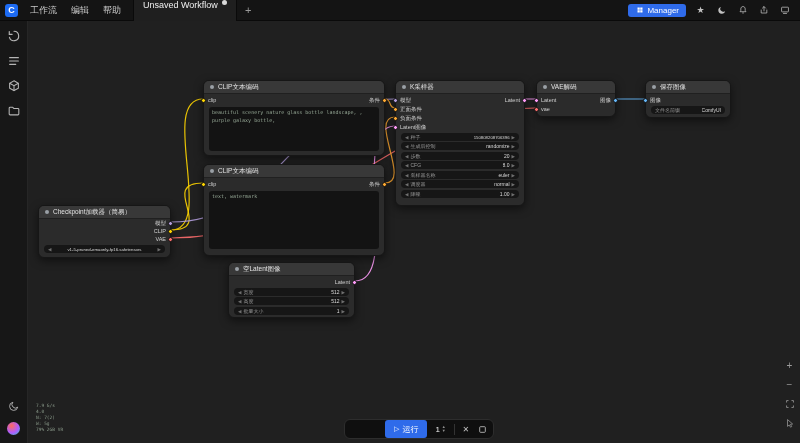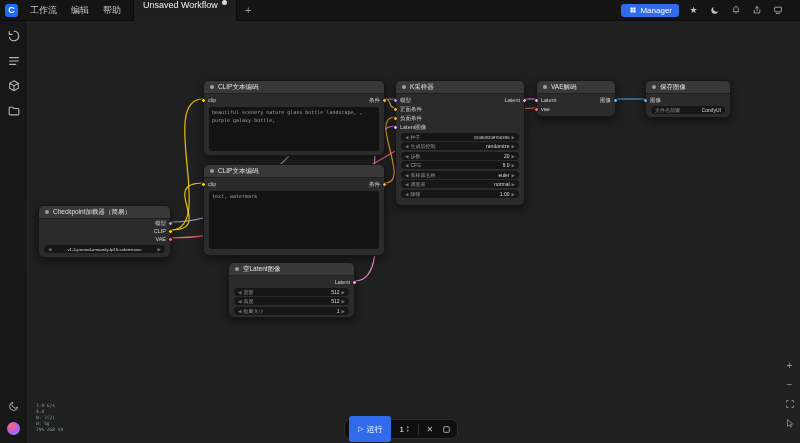--- a/index.html
+++ b/index.html
@@ -11,21 +11,21 @@
             border-bottom:1px solid #0a0a0a; display:flex; align-items:center; z-index:6; }
   .logo { width:13px; height:13px; background:#1d6bf3; border-radius:3px; color:#fff;
           font-size:9px; font-weight:bold; display:flex; align-items:center; justify-content:center;
           margin:0 5px 0 5px; flex:none; }
   .menu-item { font-size:9px; color:#c9c9c9; padding:0 7px; line-height:21px; cursor:default; }
   .tab { height:21px; display:flex; gap:4px; background:#1f1f1f;
          padding:0 9px; margin-left:5px; font-size:9px; color:#efefef;
          border-left:1px solid #0a0a0a; border-right:1px solid #0a0a0a; }
   .dirty-dot { width:5px; height:5px; border-radius:50%; background:#d9d9d9; }
   .newtab { color:#9a9a9a; font-size:11px; padding:0 8px; }
-  .topbar-right { margin-left:auto; display:flex; align-items:center; gap:8px; padding-right:16px; }
+  .topbar-right { margin-left:auto; display:flex; align-items:center; gap:8px; padding-right:9px; }
   .manager-btn { background:#2f6bea; color:#fff; font-size:8px; height:13px; display:flex;
                  align-items:center; gap:3px; padding:0 7px; border-radius:3px; border:none; cursor:pointer;
                  font-family:inherit; }
   .tb-icon { color:#c2c2c2; font-size:9px; width:13px; height:13px; display:flex;
              align-items:center; justify-content:center; }
   .tb-icon svg { display:block; }
 
   
   .sidebar { position:absolute; top:21px; left:0; bottom:0; width:28px; background:#171717;
              border-right:1px solid #262626; display:flex; flex-direction:column; align-items:center;
@@ -61,22 +61,22 @@
   .w-small { font-size:4.3px; }
   .w-arrow { color:#6f6f6f; font-size:4.5px; flex:none; }
   .textwidget { position:absolute; left:5px; right:5px; background:#131313; border-radius:3px;
                 padding:2px 3px; font-size:5px; line-height:1.5; color:#95a795;
                 font-family:"DejaVu Sans Mono", monospace; overflow:hidden; }
 
   
   .runbar { position:absolute; left:344px; top:419px; height:20px; background:#0f0f0f;
             border:1px solid #2d2d2d; border-radius:6px; display:flex; align-items:center; gap:5px;
             padding:2px 4px; z-index:6; }
-  .run-btn { background:#2f6bea; color:#fff; font-size:8px; height:26px; display:flex; align-items:center;
-             gap:3px; padding:0 9px; border-radius:3px; border:none; cursor:pointer; font-family:inherit; }
+  .run-btn { background:#2f6bea; color:#fff; font-size:8px; height:18px; display:flex; align-items:center;
+             gap:3px; padding:0 9px; border-radius:3px; border:none; cursor:pointer; font-family:inherit;margin-left:36px; }
   .run-play { font-size:7px; }
   .count-box { display:flex; align-items:center; gap:2px; color:#eee; font-size:8px; padding:0 3px; }
   .carets { display:flex; flex-direction:column; font-size:4px; color:#8f8f8f; line-height:4px; }
   .rb-divider { width:1px; height:11px; background:#333; }
   .rb-icon { color:#c0c0c0; font-size:8px; width:12px; height:12px; display:flex; align-items:center;
              justify-content:center; }
 
   
   .stats { position:absolute; left:36px; top:403px; font-family:"DejaVu Sans Mono", monospace;
            font-size:4.5px; line-height:6px; color:#8a9a8a; z-index:3; }

